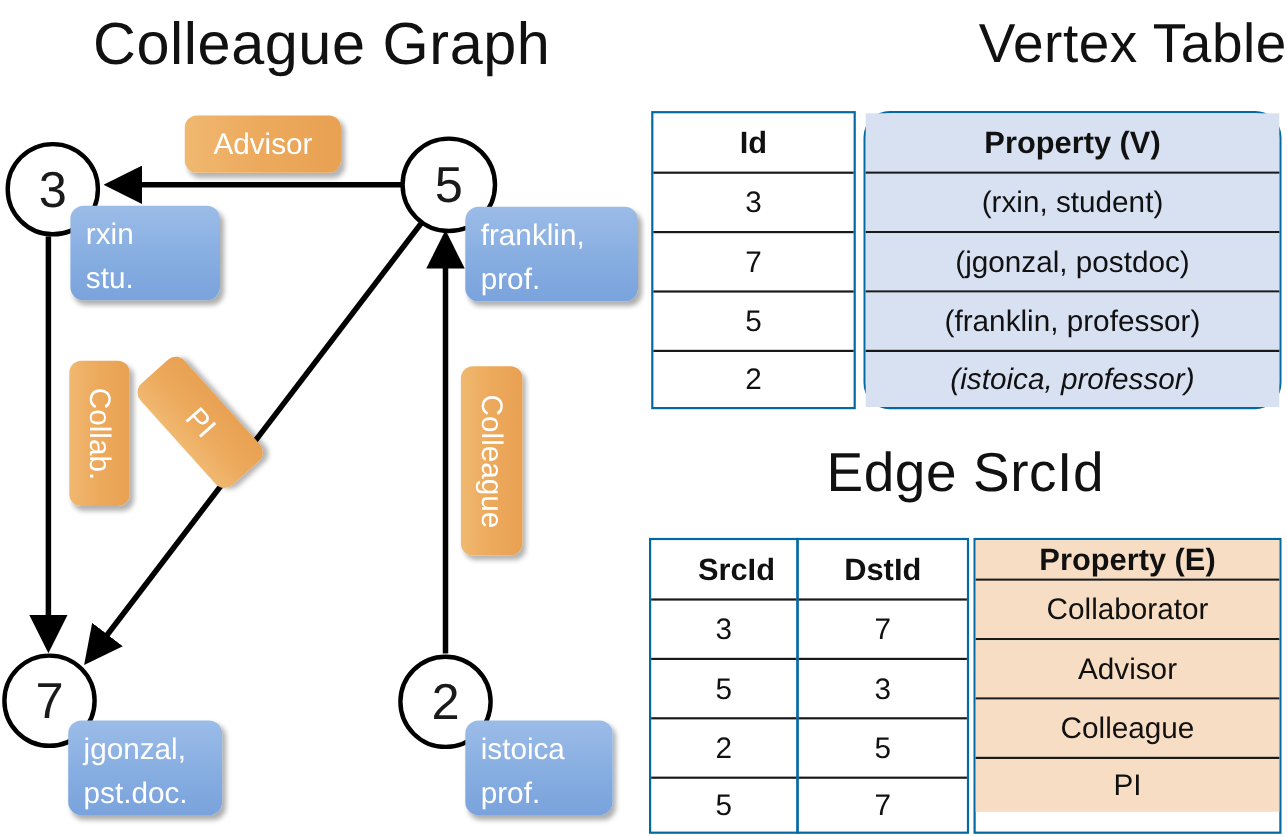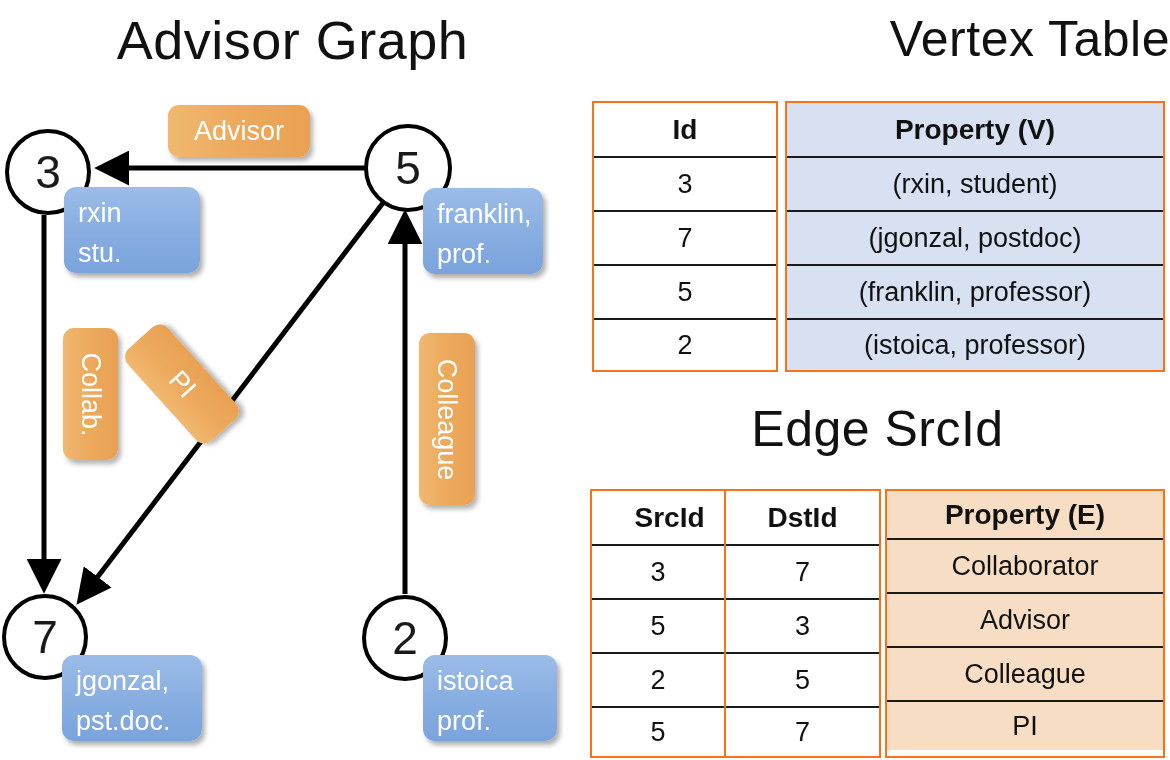--- a/index.html
+++ b/index.html
@@ -107,21 +107,21 @@
   .eprop.diag {
     transform: rotate(-42deg);
   }
   .eprop.diag > span {
     transform: rotate(90deg);
     white-space: nowrap;
     display: block;
   }
   .tblcol {
     position: absolute;
-    border: 2px solid #f97316;
+    border: 2px solid #0369a1;
     box-sizing: border-box;
   }
   .cell {
     border-bottom: 2px solid #1a1a1a;
     box-sizing: border-box;
     display: flex;
     align-items: center;
     justify-content: center;
     font-size: 27px;
     font-weight: 300;
@@ -131,21 +131,21 @@
   .cell:last-child { border-bottom: none; }
   .cell.head { font-weight: 700; font-size: 28px; }
   .cell.blue { background: #d7e1f2; }
   .cell.orange { background: #f6ddc3; }
 </style>
 </head>
 <body>
 
 <div class="stage">
 
-  <div class="title" id="title-property-graph">Advisor Graph</div>
+  <div class="title" id="title-property-graph">Colleague Graph</div>
   <div class="title" id="title-vertex-table">Vertex Table</div>
   <div class="title" id="title-edge-table">Edge SrcId</div>
 
   <div id="graph-panel">
 
     <svg id="graph-edges" viewBox="0 0 585 760">
       <defs>
         <marker id="arrow" viewBox="0 0 12 12" refX="10" refY="6" markerWidth="7" markerHeight="7" orient="auto-start-reverse">
           <path d="M 0 0 L 12 6 L 0 12 z" fill="#000000"></path>
         </marker>
@@ -170,21 +170,21 @@
       <span>7</span>
     </div>
     <div class="node" style="left:362px; top:595px; width:86px; height:86px;">
       <span>2</span>
     </div>
 
     <div class="vprop" style="left:64px; top:187px; width:136px; height:86px;">
       <div>rxin</div>
       <div>stu.</div>
     </div>
-    <div class="vprop" style="left:423px; top:188px; width:120px; height:86px;">
+    <div class="vprop" style="left:423px; top:188px; width:157px; height:86px;">
       <div>franklin,</div>
       <div>prof.</div>
     </div>
     <div class="vprop" style="left:62px; top:655px; width:140px; height:86px;">
       <div>jgonzal,</div>
       <div>pst.doc.</div>
     </div>
     <div class="vprop" style="left:423px; top:655px; width:134px; height:86px;">
       <div>istoica</div>
       <div>prof.</div>
@@ -207,26 +207,26 @@
   <div>
 
     <div class="tblcol" style="left:592px; top:101px; width:186px; height:271px;">
       <div class="cell head" style="height:55px;">Id</div>
       <div class="cell" style="height:54px;">3</div>
       <div class="cell" style="height:54px;">7</div>
       <div class="cell" style="height:54px;">5</div>
       <div class="cell" style="height:50px;">2</div>
     </div>
 
-    <div class="tblcol" style="left:785px; top:101px; width:380px; height:271px;">
+    <div class="tblcol" style="left:785px; top:101px; width:380px; height:271px;border-radius:24px;">
       <div class="cell head blue" style="height:55px;">Property (V)</div>
       <div class="cell blue" style="height:54px;">(rxin, student)</div>
       <div class="cell blue" style="height:54px;">(jgonzal, postdoc)</div>
       <div class="cell blue" style="height:54px;">(franklin, professor)</div>
-      <div class="cell blue" style="height:50px;">(istoica, professor)</div>
+      <div class="cell blue" style="height:50px;font-style:italic;">(istoica, professor)</div>
     </div>
   </div>
 
   <div>
 
     <div class="tblcol" style="left:590px; top:489px; width:136px; height:269px;">
       <div class="cell head" style="height:55px;padding-left:23px;">SrcId</div>
       <div class="cell" style="height:54px;">3</div>
       <div class="cell" style="height:54px;">5</div>
       <div class="cell" style="height:54px;">2</div>
@@ -234,21 +234,21 @@
     </div>
     <div class="tblcol" style="left:724px; top:489px; width:157px; height:269px;">
       <div class="cell head" style="height:55px;">DstId</div>
       <div class="cell" style="height:54px;">7</div>
       <div class="cell" style="height:54px;">3</div>
       <div class="cell" style="height:54px;">5</div>
       <div class="cell" style="height:48px;">7</div>
     </div>
 
     <div class="tblcol" style="left:885px; top:489px; width:280px; height:269px;">
-      <div class="cell head orange" style="height:49px;">Property (E)</div>
+      <div class="cell head orange" style="height:37px;">Property (E)</div>
       <div class="cell orange" style="height:54px;">Collaborator</div>
       <div class="cell orange" style="height:54px;">Advisor</div>
       <div class="cell orange" style="height:54px;">Colleague</div>
       <div class="cell orange" style="height:48px;">PI</div>
     </div>
   </div>
 
 </div>
 
 </body></html>

